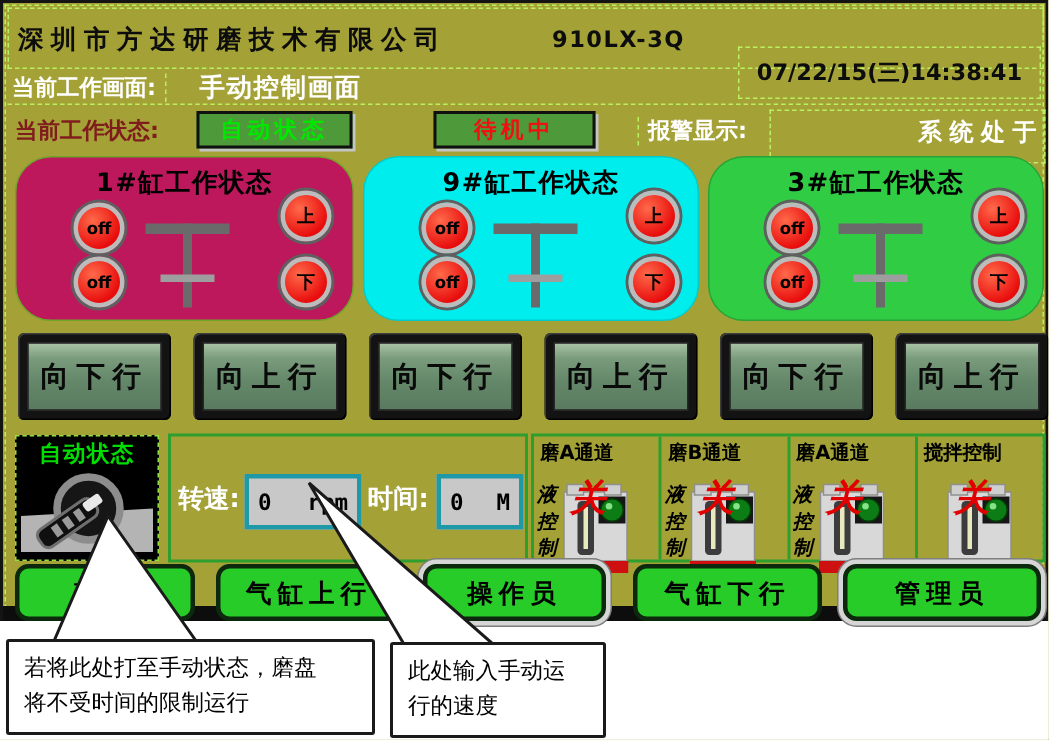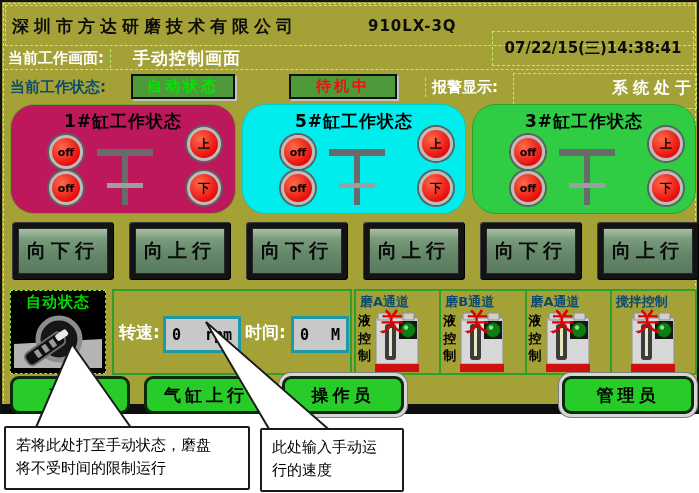--- a/index.html
+++ b/index.html
@@ -19,21 +19,21 @@
            color:#0d0d0d;font-weight:bold;font-size:15px;display:flex;align-items:center;justify-content:center;white-space:nowrap;margin-top:23px;}
 
   
   .row2{position:absolute;left:3px;top:44px;width:689px;height:23px;border-bottom:1px dashed #b9f25e;}
   .row2-label{position:absolute;left:3px;top:3px;color:#ffffff;font-weight:bold;font-size:15px;
               padding-right:6px;border-right:1px dashed #b9f25e;}
   .row2-value{position:absolute;left:128px;top:1px;color:#ffffff;font-weight:bold;font-size:17px;letter-spacing:1px;}
 
   
   .row3{position:absolute;left:3px;top:68px;width:689px;height:32px;}
-  .row3-label{position:absolute;left:5px;top:8px;color:#0c4a6e;font-weight:bold;font-size:15px;}
+  .row3-label{position:absolute;left:5px;top:8px;color:#7f1d1d;font-weight:bold;font-size:15px;}
   .statebox{position:absolute;top:4px;height:25px;background:#4e9a3a;border:2px solid #101010;
             box-shadow:2px 2px 0 0 #c4c4c4;box-sizing:border-box;display:flex;align-items:center;
             justify-content:center;font-weight:bold;font-size:15px;letter-spacing:3px;}
   .mode-box{left:126px;width:104px;color:#00e800;}
   .standby-box{left:284px;width:108px;color:#ee1111;}
   .alarm-label{position:absolute;left:420px;top:8px;color:#ffffff;font-weight:bold;font-size:15px;
                padding-left:6px;border-left:1px dashed #b9f25e;}
   .marquee{position:absolute;left:508px;top:3px;width:184px;height:36px;border:1px dashed #b9f25e;
            color:#ffffff;font-weight:bold;font-size:16px;letter-spacing:5px;line-height:27px;
            text-align:right;overflow:hidden;white-space:nowrap;box-sizing:border-box;}
@@ -73,22 +73,22 @@
   .hmi-input{position:absolute;top:25px;height:37px;background:#c8c8c8;border:3px solid #1f98a8;
              box-sizing:border-box;display:flex;align-items:center;justify-content:space-between;
              padding:0 6px;font-weight:bold;font-size:15px;color:#000;
              font-family:"DejaVu Sans Mono","Liberation Mono",monospace;cursor:text;}
   .inp-speed{left:49px;width:78px;} .inp-time{left:177px;width:58px;}
 
   .channels-box{position:absolute;left:352px;top:287px;width:343px;height:86px;border:2px solid #2e9e2e;
                 box-sizing:border-box;display:flex;}
   .channel{position:relative;flex:1;padding-top:2px;box-sizing:border-box;}
   .channel + .channel{border-left:2px solid #2e9e2e;}
-  .ch-title{font-weight:bold;font-size:13px;color:#0c4a6e;padding-left:4px;white-space:nowrap;}
-  .ch-body{display:flex;margin-top:1px;}
+  .ch-title{font-weight:bold;font-size:13px;color:#000000;padding-left:4px;white-space:nowrap;}
+  .ch-body{display:flex;margin-top:11px;font-style:italic;}
   .ch-side{width:15px;margin-left:2px;font-weight:bold;font-size:13px;color:#000;
            line-height:1.35;word-break:break-all;}
   .ch-switch{position:relative;margin-left:2px;cursor:pointer;}
   .ch-state{position:absolute;left:5px;top:-6px;color:#e00000;font-weight:bold;font-size:24px;
             font-family:"DejaVu Serif","Liberation Serif",serif;pointer-events:none;}
 
   
   .bbtn{position:absolute;top:374px;height:38px;background:#28cc28;border:3px solid #0d290d;
         border-radius:9px;box-sizing:border-box;display:flex;align-items:center;justify-content:center;
         font-weight:bold;font-size:17px;letter-spacing:4px;color:#000;z-index:4;cursor:pointer;}
@@ -140,21 +140,21 @@
       <div class="light l3 lbl-cn">上</div>
       <div class="light l4 lbl-cn">下</div>
       <svg class="t-icon" width="64" height="64" viewBox="0 0 64 64">
         <rect x="4" y="6" width="56" height="7" fill="#6a6a6a"></rect>
         <rect x="29" y="6" width="6" height="56" fill="#6a6a6a"></rect>
         <rect x="14" y="40" width="36" height="5" fill="#9e9e9e"></rect>
       </svg>
     </div>
 
     <div class="panel p2">
-      <div class="panel-title">5#缸工作状态</div>
+      <div class="panel-title">9#缸工作状态</div>
       <div class="light l1 lbl-off">off</div>
       <div class="light l2 lbl-off">off</div>
       <div class="light l3 lbl-cn">上</div>
       <div class="light l4 lbl-cn">下</div>
       <svg class="t-icon" width="64" height="64" viewBox="0 0 64 64">
         <rect x="4" y="6" width="56" height="7" fill="#6a6a6a"></rect>
         <rect x="29" y="6" width="6" height="56" fill="#6a6a6a"></rect>
         <rect x="14" y="40" width="36" height="5" fill="#9e9e9e"></rect>
       </svg>
     </div>
@@ -301,20 +301,21 @@
           </div>
         </div>
       </div>
     </div>
 
     <div class="black-strip"></div>
 
     <div class="bbtn b0">菜单</div>
     <div class="bbtn b1">气缸上行</div>
     <div class="bbtn b2 silver">操作员</div>
+    <div class="bbtn b3">气缸下行</div>
     <div class="bbtn b4 silver">管理员</div>
   </div>
 
   <svg class="wedges" width="699" height="493" viewBox="0 0 699 493">
     <polygon points="72,344 34,432 134,432" fill="#ffffff" stroke="#1a1a1a" stroke-width="2"></polygon>
     <polygon points="206,322 272,434 334,434" fill="#ffffff" stroke="#1a1a1a" stroke-width="2"></polygon>
   </svg>
 
   <div class="callout c1">若将此处打至手动状态，磨盘
 将不受时间的限制运行</div>

